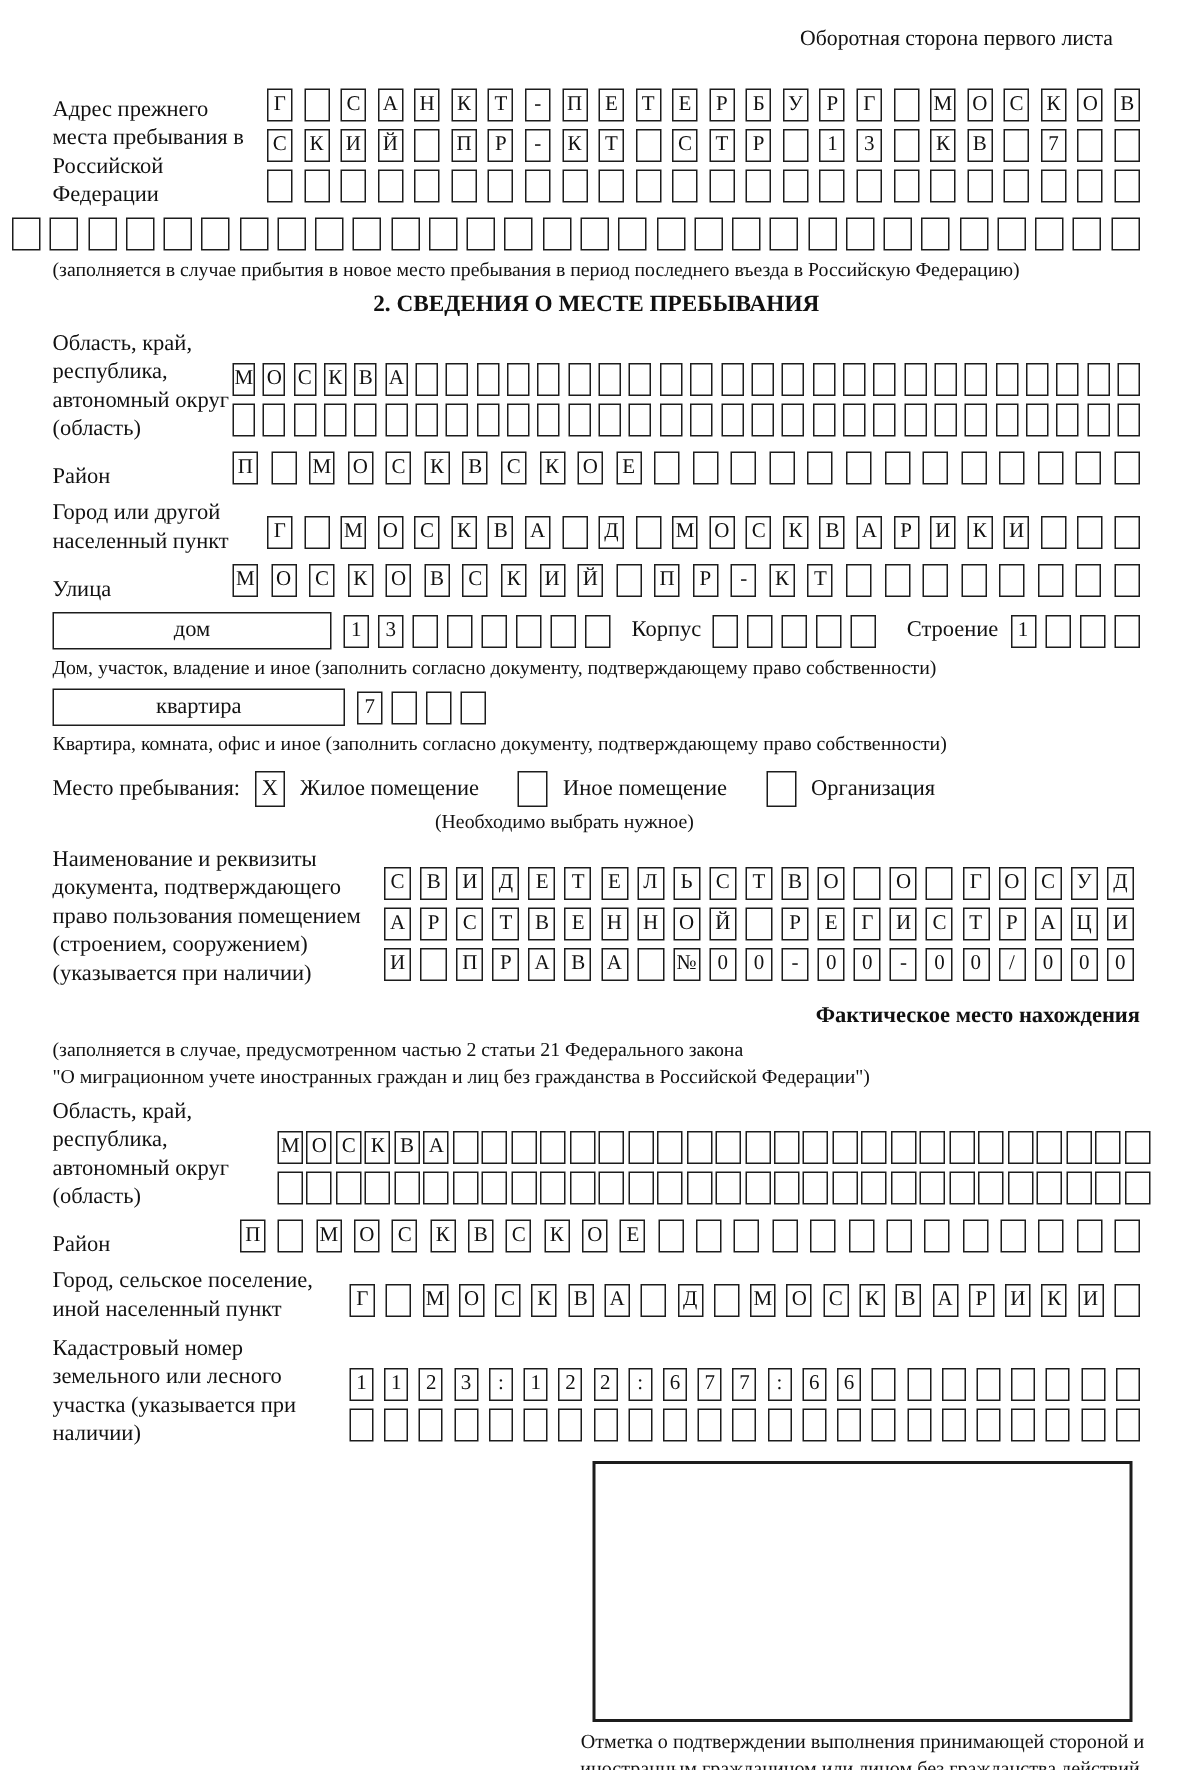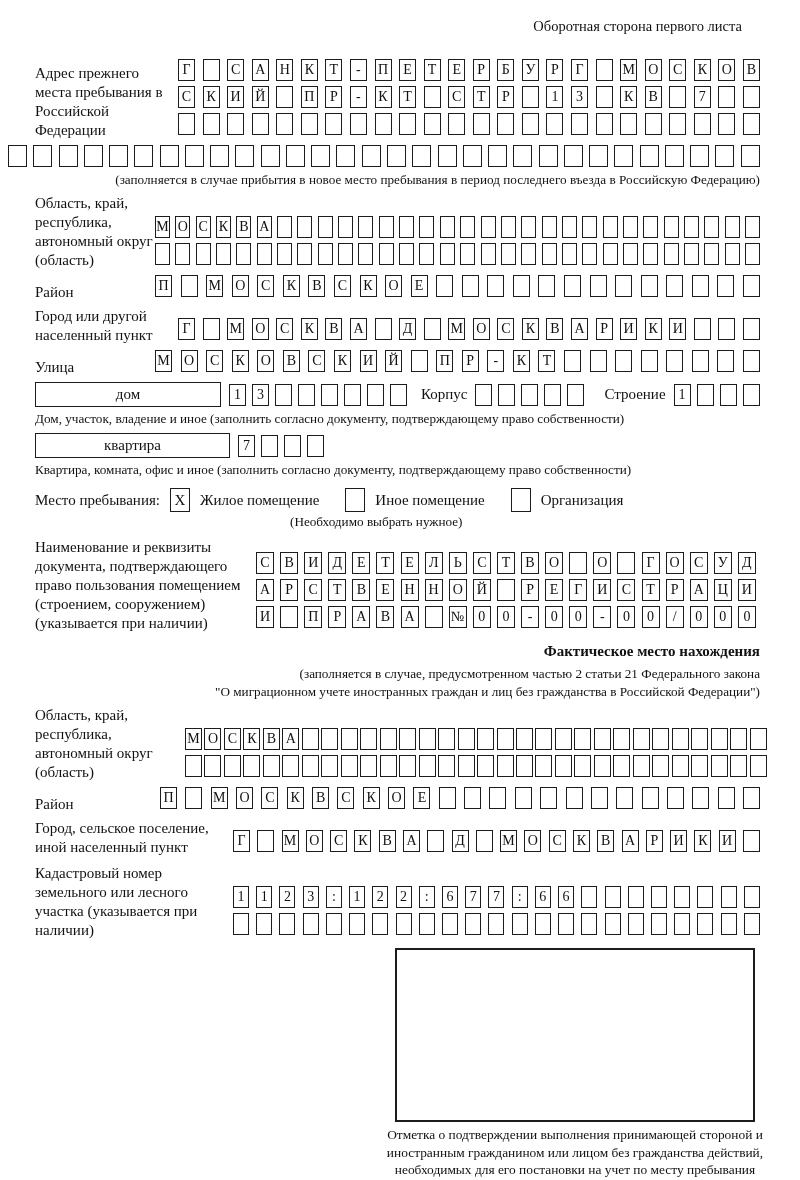--- a/index.html
+++ b/index.html
@@ -24,21 +24,21 @@
     border:1.6px solid #1c1c1c;
     text-align:center; font-size:14px; line-height:20px;
   }
   .w582 { width:582px; }
   .w605 { width:605px; } .w605 .cell { width:15px; }
   .fullrow { width:752px; margin-left:-27px; } .fullrow .cell { width:19px; }
   .w500 { width:500px; } .w500 .cell { width:18px; }
   .w527 { width:527px; }
   .w527c .cell { width:16px; }
 
-  .note { font-size:13.2px; text-align:right; margin:2px 0 6px 0; line-height:16px; }
+  .note { font-size:13.2px; text-align:left; margin:2px 0 6px 0; line-height:16px; }
   .note-left { text-align:left; margin-left:0; }
   h2.sec-title { font-size:15.5px; text-align:center; margin:6px 0 8px 0; font-weight:bold; }
   h3.sec-title { font-size:15px; text-align:right; margin:10px 0 6px 0; font-weight:bold; }
 
   .boxfield {
     border:1.6px solid #1c1c1c; height:25px; text-align:center;
     line-height:23px; font-size:15px; flex:none;
   }
   .inline-row { display:flex; align-items:center; margin-bottom:4px; }
   .inline-row .cell { margin-right:6px; }
@@ -178,20 +178,21 @@
       <span class="cell"></span>
       <span class="cell"></span>
       <span class="cell"></span>
       <span class="cell"></span>
       <span class="cell"></span>
       <span class="cell"></span>
       <span class="cell"></span>
     </div>
   <div class="note">(заполняется в случае прибытия в новое место пребывания в период последнего въезда в Российскую Федерацию)</div>
 
+  <h2 class="sec-title">2. СВЕДЕНИЯ О МЕСТЕ ПРЕБЫВАНИЯ</h2>
 
   <div class="group">
     <div class="label" style="width:120px">Область, край, республика, автономный округ (область)</div>
     <div class="rows">
       <div class="cellrow w605">
           <span class="cell">М</span>
           <span class="cell">О</span>
           <span class="cell">С</span>
           <span class="cell">К</span>
           <span class="cell">В</span>

